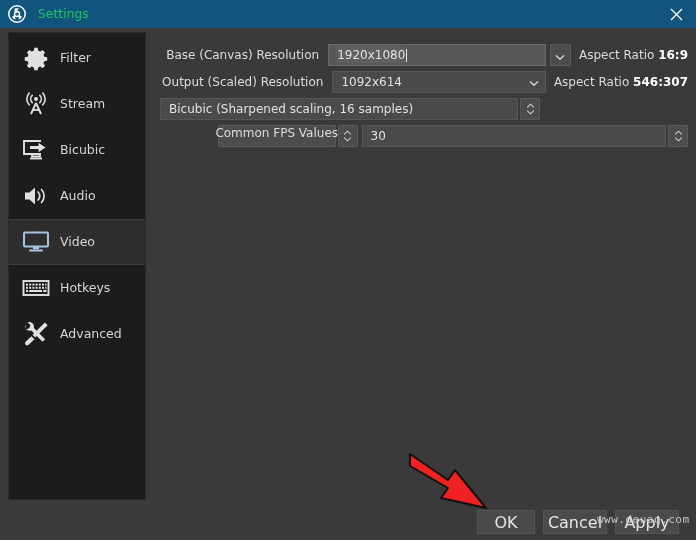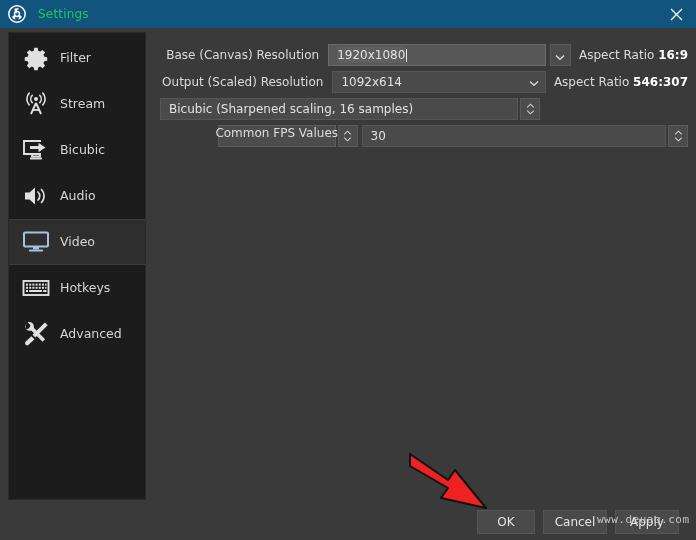--- a/index.html
+++ b/index.html
@@ -200,21 +200,21 @@
     height: 32px;
   }
   .btn {
     position: absolute;
     top: 2px;
     height: 24px;
     background: #4a4a4a;
     border: 1px solid #555555;
     box-sizing: border-box;
     color: #e6e6e6;
-    font-size: 12px;
+    font-size: 16px;
     display: flex;
     align-items: center;
     justify-content: center;
   }
   .btn-ok     { left: 477px; width: 58px; }
   .btn-cancel { left: 543px; width: 64px; }
   .btn-apply  { left: 615px; width: 64px; }
 
   
   .arrow {

